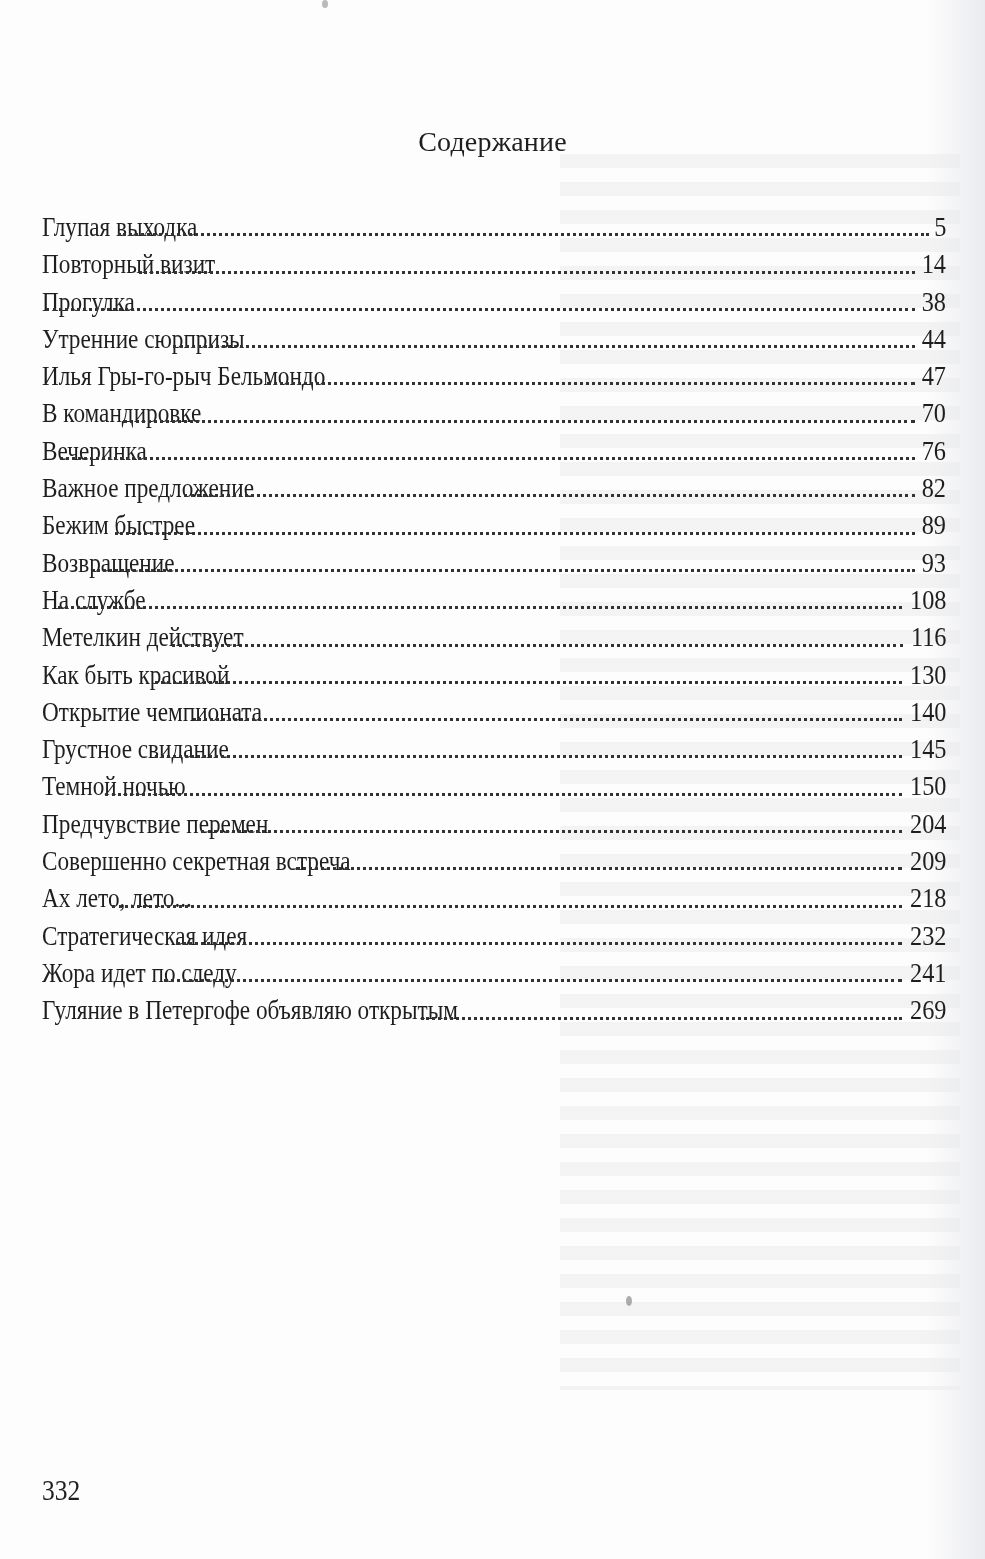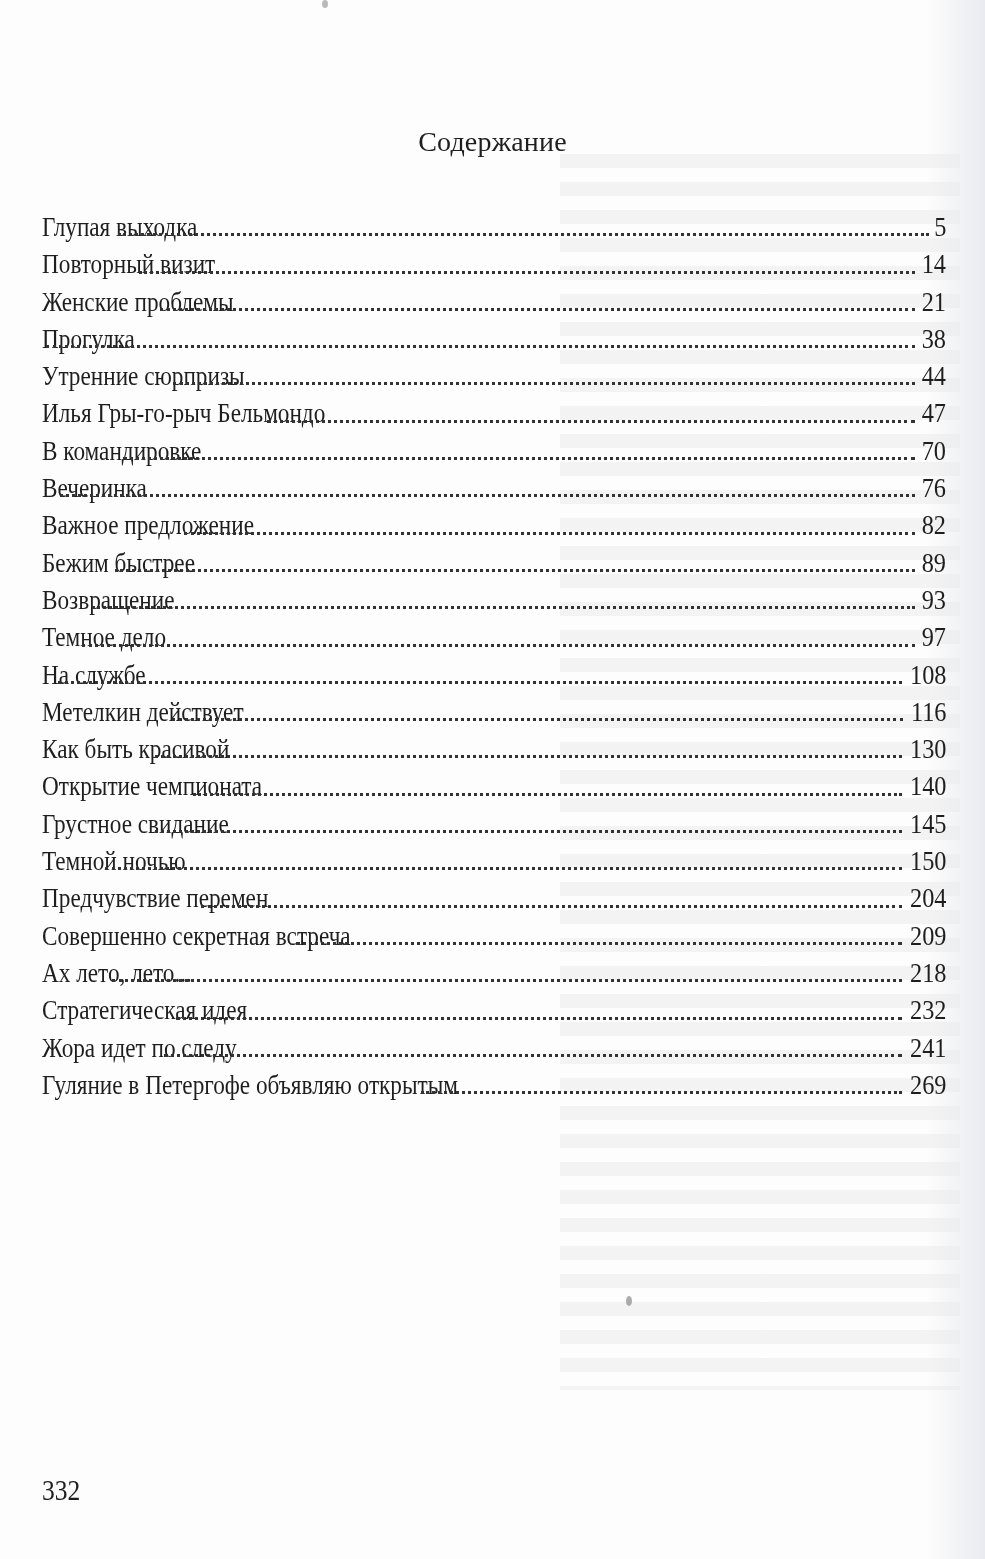--- a/index.html
+++ b/index.html
@@ -128,25 +128,20 @@
       <span class="toc-label">Глупая выходка</span>
       <span class="toc-dots"></span>
       <span class="toc-page">5</span>
     </li>
   <li class="toc-item">
       <span class="toc-label">Повторный визит</span>
       <span class="toc-dots"></span>
       <span class="toc-page">14</span>
     </li>
   <li class="toc-item">
-      <span class="toc-label">Женские проблемы</span>
-      <span class="toc-dots"></span>
-      <span class="toc-page">21</span>
-    </li>
-  <li class="toc-item">
       <span class="toc-label">Прогулка</span>
       <span class="toc-dots"></span>
       <span class="toc-page">38</span>
     </li>
   <li class="toc-item">
       <span class="toc-label">Утренние сюрпризы</span>
       <span class="toc-dots"></span>
       <span class="toc-page">44</span>
     </li>
   <li class="toc-item">
@@ -173,25 +168,20 @@
       <span class="toc-label">Бежим быстрее</span>
       <span class="toc-dots"></span>
       <span class="toc-page">89</span>
     </li>
   <li class="toc-item">
       <span class="toc-label">Возвращение</span>
       <span class="toc-dots"></span>
       <span class="toc-page">93</span>
     </li>
   <li class="toc-item">
-      <span class="toc-label">Темное дело</span>
-      <span class="toc-dots"></span>
-      <span class="toc-page">97</span>
-    </li>
-  <li class="toc-item">
       <span class="toc-label">На службе</span>
       <span class="toc-dots"></span>
       <span class="toc-page">108</span>
     </li>
   <li class="toc-item">
       <span class="toc-label">Метелкин действует</span>
       <span class="toc-dots"></span>
       <span class="toc-page">116</span>
     </li>
   <li class="toc-item">

